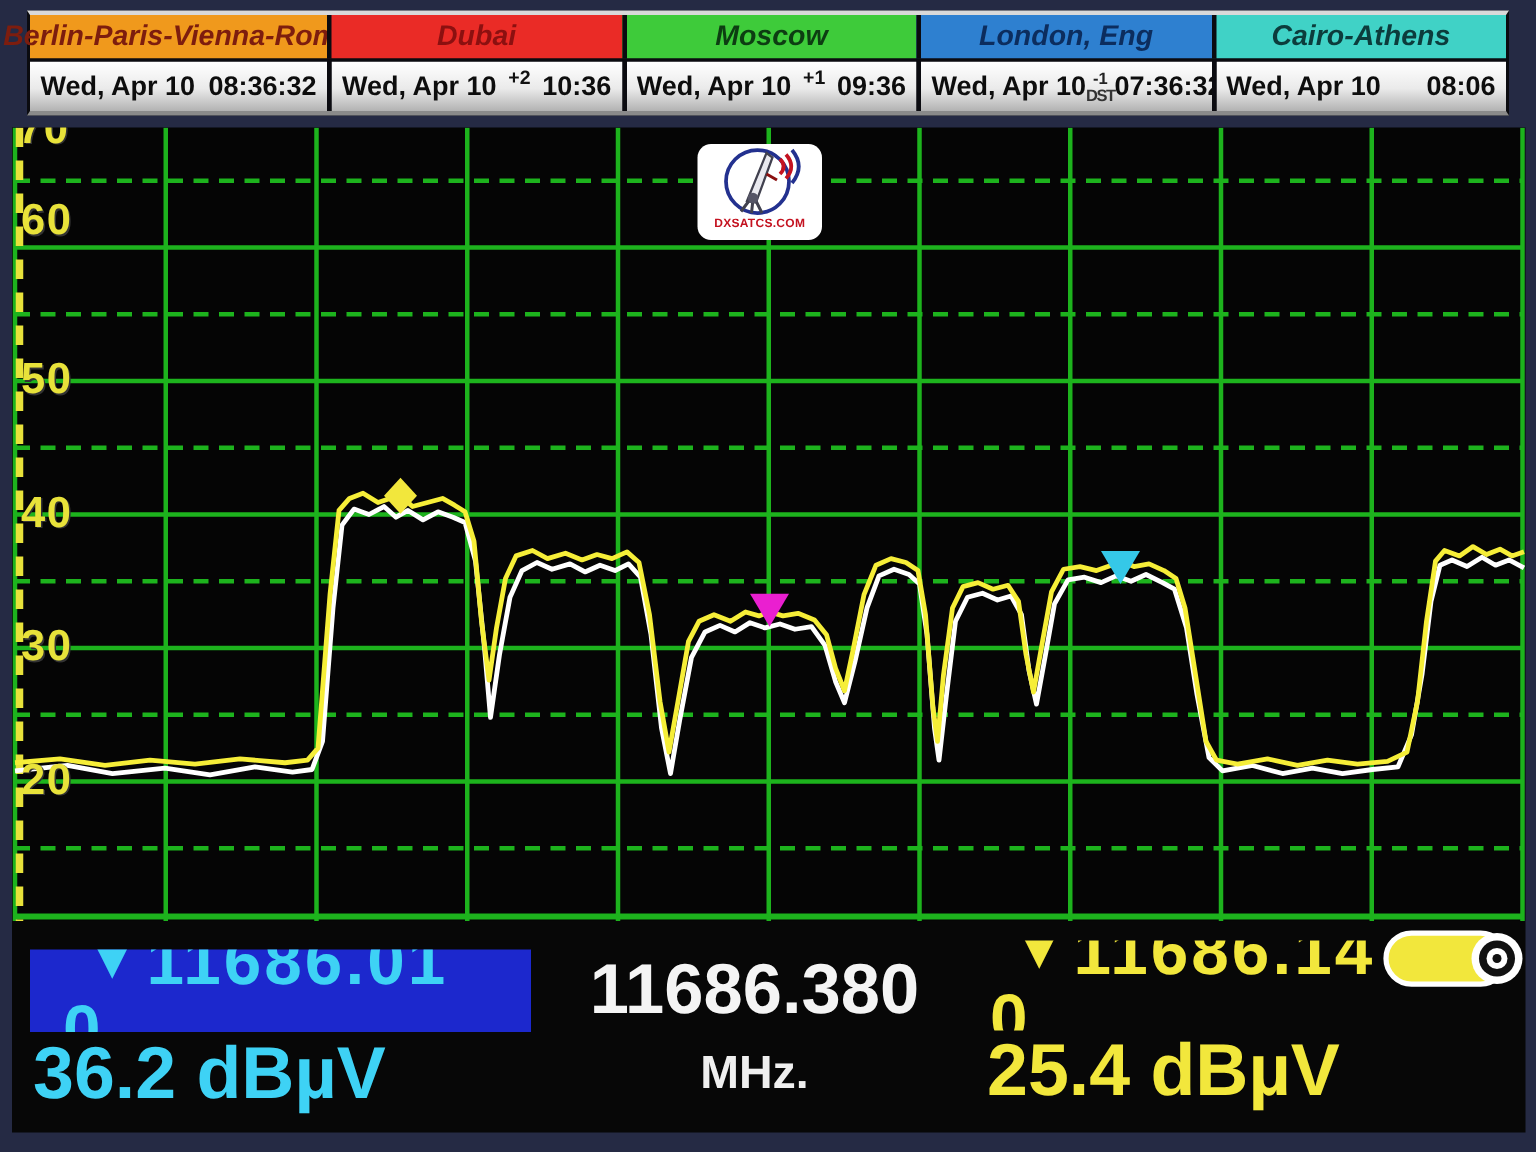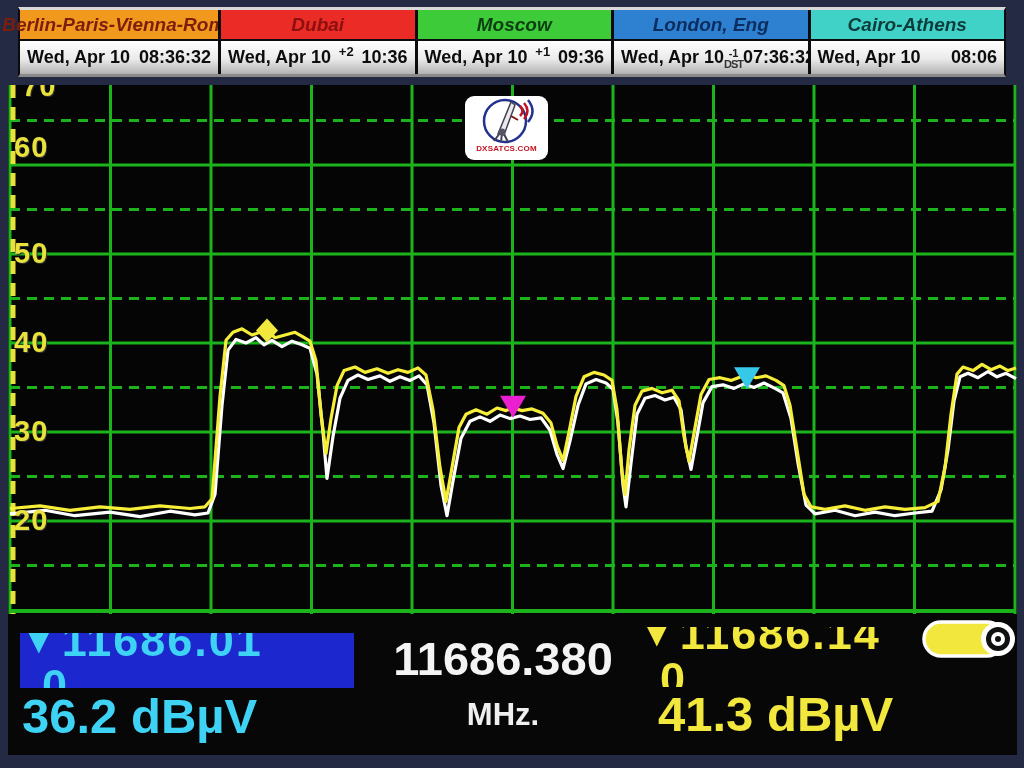--- a/index.html
+++ b/index.html
@@ -30,21 +30,21 @@
     text-shadow:1px 1px 0 #333;}
   #logo{position:absolute;left:457px;top:11px;width:83px;height:64px;background:#ffffff;border-radius:9px;
     display:flex;flex-direction:column;align-items:center;justify-content:flex-start;}
   #logo-text{font-size:8px;font-weight:bold;color:#c41220;letter-spacing:0.2px;margin-top:-2px;}
 
   
   #readouts{position:absolute;left:8px;top:614px;width:1009px;height:141px;background:#070707;}
   .freq-clip{position:absolute;overflow:hidden;white-space:nowrap;}
   #left-freq-box{left:12px;top:19px;width:334px;height:55px;background:#1c28cd;}
   #left-freq-box .freq-inner{margin-top:-15px;color:#3ed2f5;}
-  .freq-inner{font-size:45px;font-weight:bold;letter-spacing:2px;line-height:45px;}
+  .freq-inner{font-size:45px;font-weight:bold;letter-spacing:2px;line-height:45px;padding-left:36px;}
   .freq-line2{font-size:45px;font-weight:bold;line-height:45px;margin-left:22px;}
   #right-freq-box{left:630px;top:13px;width:378px;height:60px;background:transparent;}
   #right-freq-box .freq-inner{margin-top:-16px;color:#f2e73c;}
   #right-freq-box .freq-line2{color:#f2e73c;}
   #left-freq-box .freq-line2{color:#3ed2f5;}
   .marker-sym{font-size:38px;vertical-align:top;margin-right:2px;}
   #left-level{position:absolute;left:14px;top:74px;font-size:49px;font-weight:bold;color:#3ed2f5;white-space:nowrap;}
   #right-level{position:absolute;left:650px;top:72px;font-size:49px;font-weight:bold;color:#f2e73c;white-space:nowrap;}
   #center-freq{position:absolute;left:330px;top:17px;width:330px;text-align:center;font-size:47px;font-weight:bold;color:#f4f4f4;white-space:nowrap;}
   #center-unit{position:absolute;left:410px;top:83px;width:170px;text-align:center;font-size:31px;font-weight:bold;color:#efefef;}
@@ -143,21 +143,21 @@
         <path d="M20 38 L33 6 L37 9 L26 39 Z" fill="#e9e9ef" stroke="#41414f" stroke-width="1.5"></path>
         <path d="M22 37 L16 45 M26 38 L30 46 M24 37 L23 46" stroke="#41414f" stroke-width="2" fill="none"></path>
         <circle cx="24" cy="36" r="3.5" fill="#555566"></circle>
         <path d="M33 20 L40 24" stroke="#8a0f0f" stroke-width="2"></path>
         <path d="M42 10 q5 5 0 10" stroke="#c41220" stroke-width="2.5" fill="none"></path>
         <path d="M46 7 q7 8 0 16" stroke="#c41220" stroke-width="2.5" fill="none"></path>
         <path d="M50 4 q9 11 0 22" stroke="#23318f" stroke-width="2.5" fill="none"></path>
       </svg>
       <div id="logo-text">DXSATCS.COM</div>
     </div>
-  <div class="ylabel" style="top: -13px; left: 14px;">70</div>
+  <div class="ylabel" style="top: -13px; left: 4px;">70</div>
       <div class="ylabel" style="top: 48px; left: 6px;">60</div>
       <div class="ylabel" style="top: 154px; left: 6px;">50</div>
       <div class="ylabel" style="top: 243px; left: 6px;">40</div>
       <div class="ylabel" style="top: 332px; left: 6px;">30</div>
       <div class="ylabel" style="top: 421px; left: 6px;">20</div>
     </div>
 
   <div id="readouts">
 
     <div id="left-freq-box" class="freq-clip" style="background: rgb(28, 40, 205);">
@@ -166,21 +166,21 @@
     </div>
     <div id="left-level" style="color: rgb(62, 210, 245);">36.2 dBµV</div>
 
     <div id="center-freq">11686.380</div>
     <div id="center-unit">MHz.</div>
 
     <div id="right-freq-box" class="freq-clip">
       <div class="freq-inner"><span class="marker-sym">▼</span><span>11686.14</span></div>
       <div class="freq-line2">0</div>
     </div>
-    <div id="right-level" style="color: rgb(242, 231, 60);">41.3 dBµV</div>
+    <div id="right-level" style="color: rgb(242, 231, 60);">25.4 dBµV</div>
 
     <svg id="battery" width="104" height="48" viewBox="0 0 104 48">
       <rect id="battery-body" x="8" y="6" rx="17" ry="17" width="80" height="34" fill="#f2e73c" stroke="#ffffff" stroke-width="3.5"></rect>
       <circle cx="82" cy="23" r="17" fill="#ffffff"></circle>
       <circle cx="82" cy="23" r="12" fill="#111111"></circle>
       <circle cx="82" cy="23" r="7" fill="#ffffff"></circle>
       <circle cx="82" cy="23" r="3" fill="#111111"></circle>
     </svg>
   </div>
 </div>

